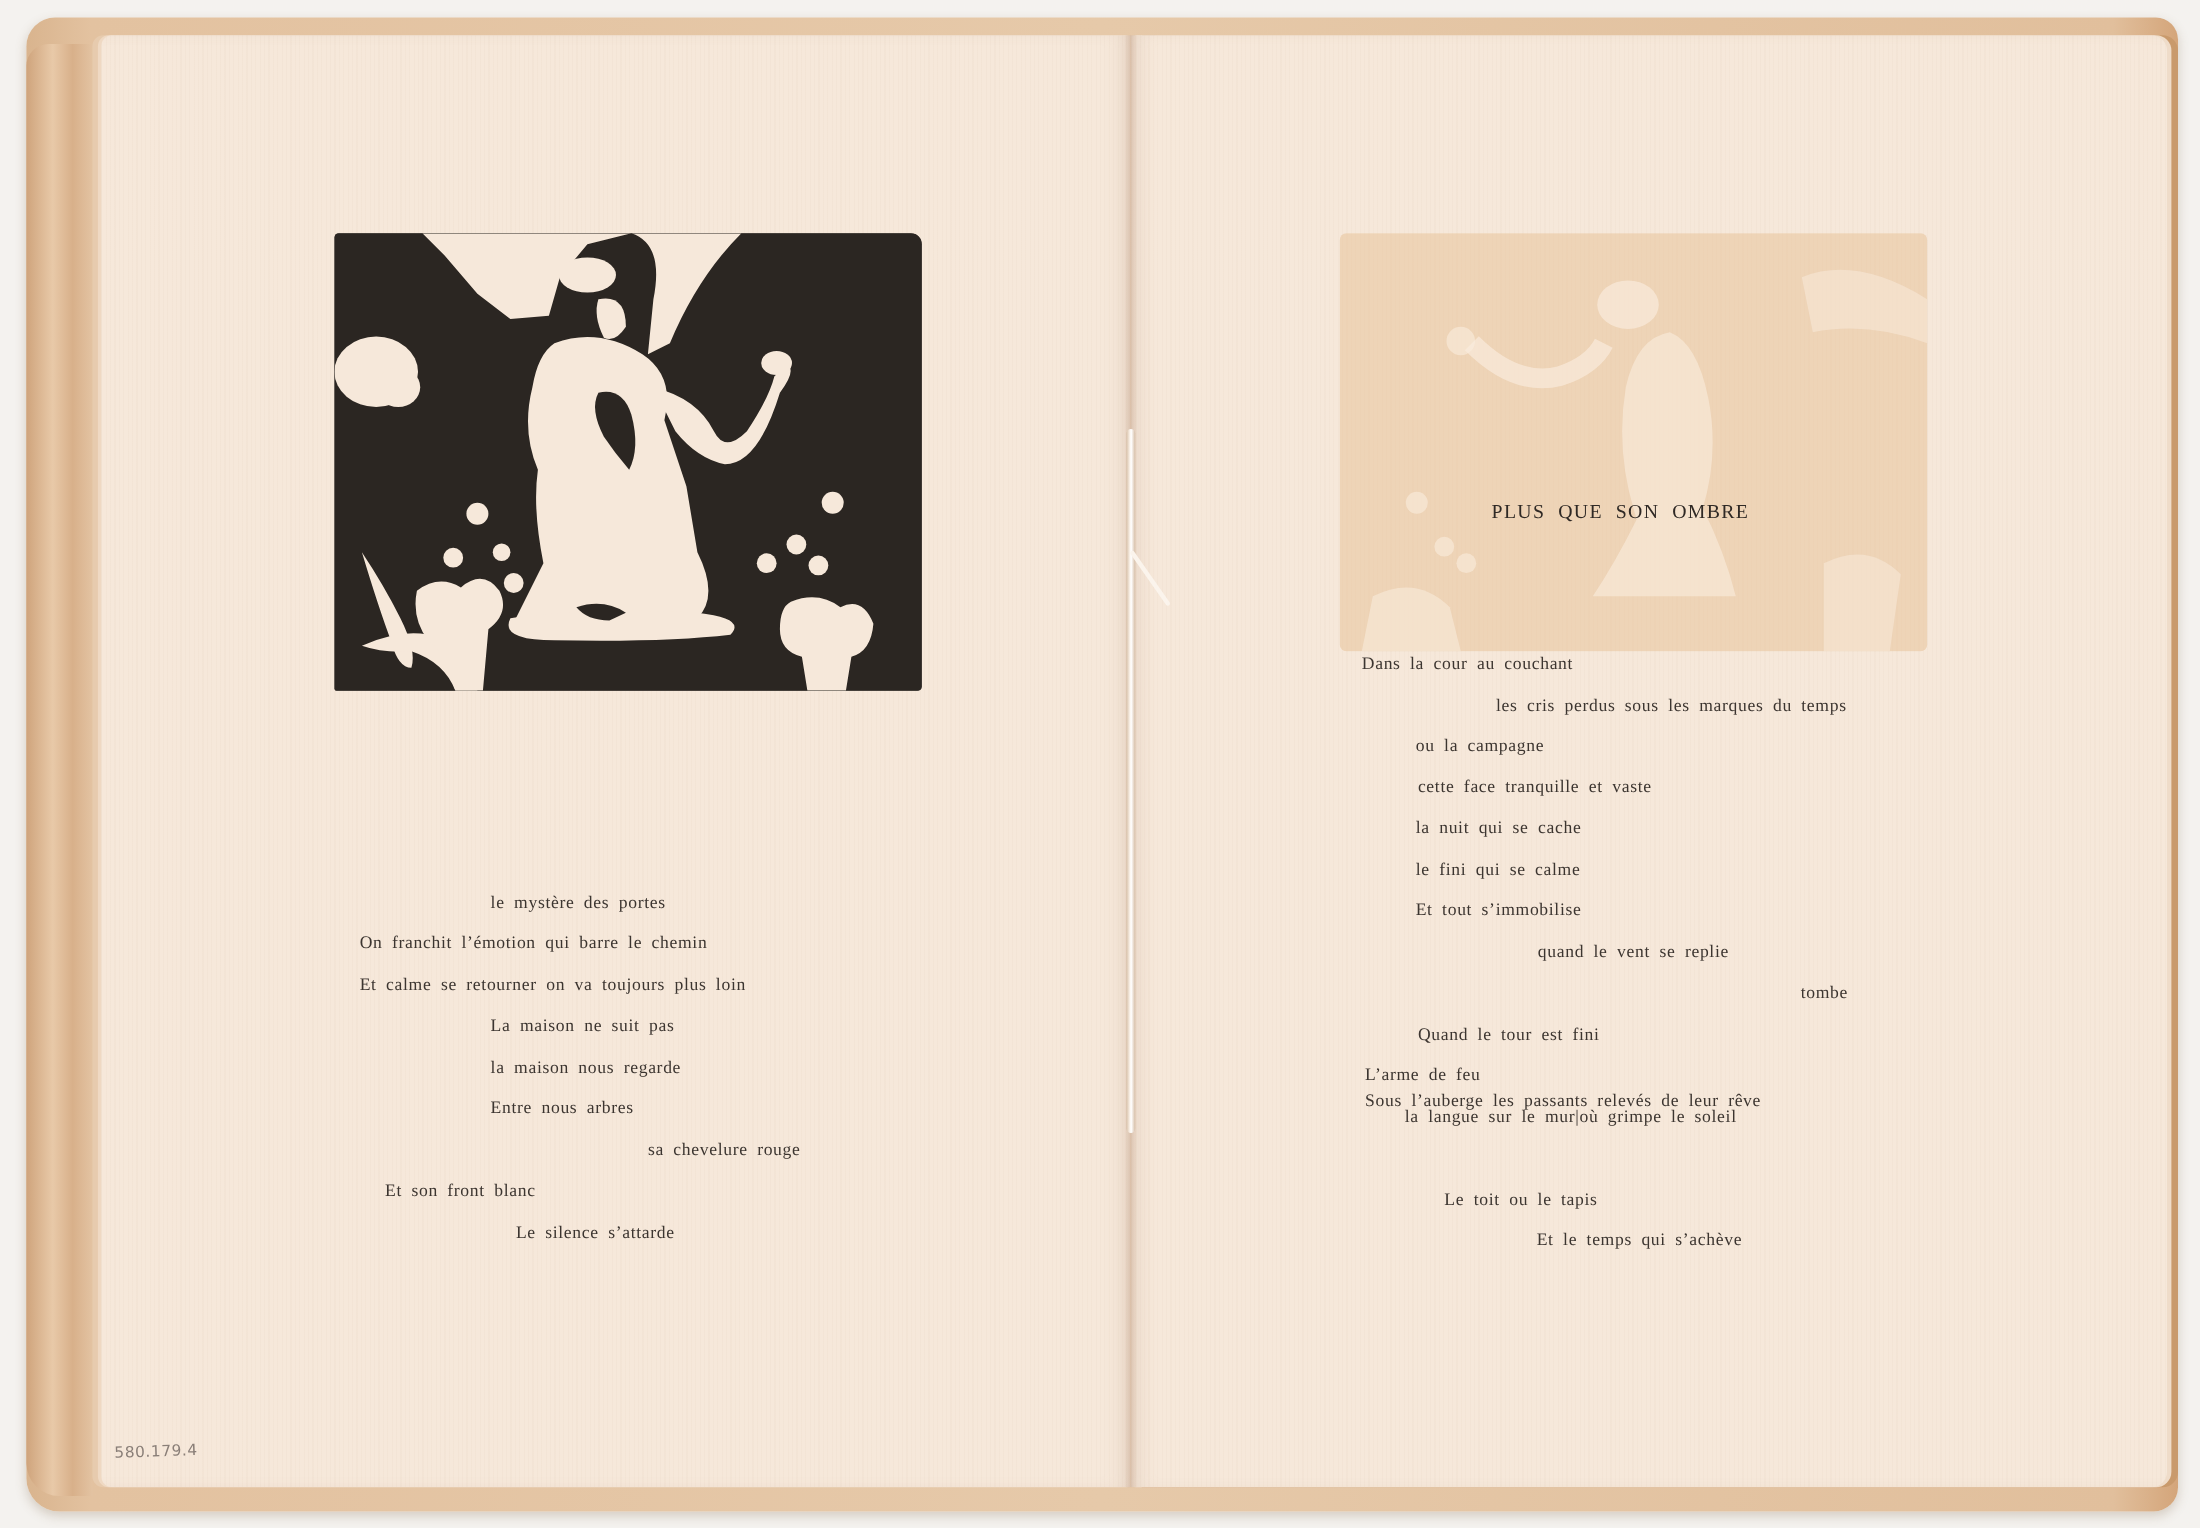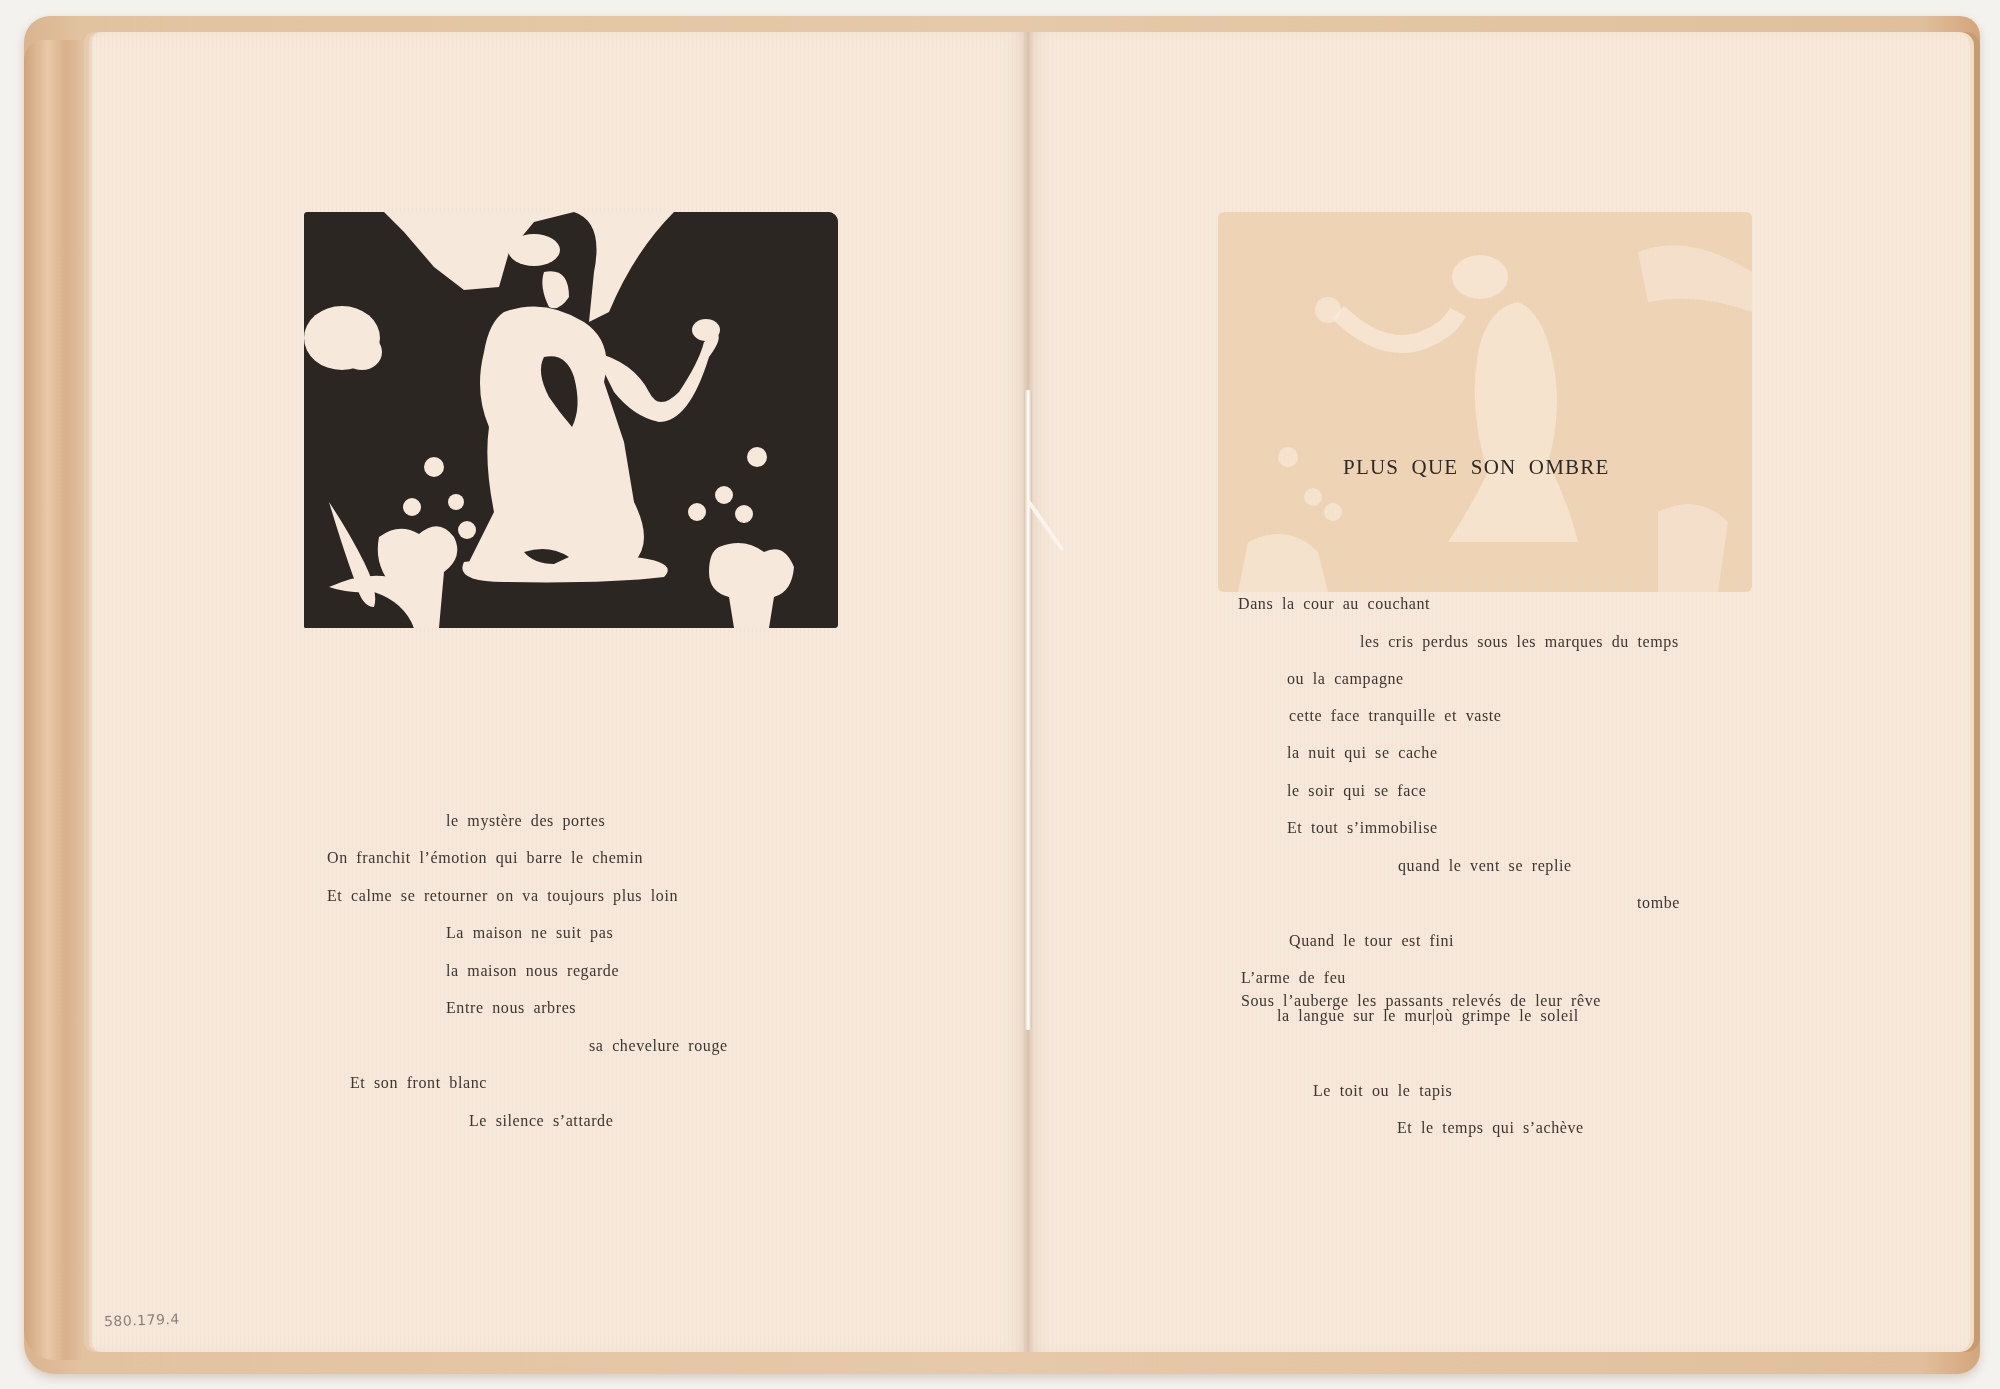--- a/index.html
+++ b/index.html
@@ -60,21 +60,21 @@
     overflow:hidden;
   }
   .ghost svg { width:100%; height:100%; display:block; }
   .poem-line {
     position:absolute; white-space:nowrap;
     font-size:16px; color:#3c3530; letter-spacing:0.6px;
     word-spacing:4px;
   }
   .poem-title {
     position:absolute; white-space:nowrap;
-    font-size:21px; color:#2f2925; letter-spacing:1.2px; word-spacing:6px;
+    font-size:18px; color:#2f2925; letter-spacing:1.2px; word-spacing:6px;margin-left:13px;
   }
   .accession {
     position:absolute; left:104px; top:1312px;
     font-family:"DejaVu Sans",sans-serif; font-size:14px; color:#8a7f78;
     transform:rotate(-2deg); letter-spacing:0.5px;
   }
 </style>
 </head>
 <body>
 
@@ -149,21 +149,21 @@
 <div class="accession">580.179.4</div>
 
 <div class="poem-title" style="left:1343px;top:455px">PLUS QUE SON OMBRE</div>
 
 <div>
   <div class="poem-line" style="left:1238px;top:595px">Dans la cour au couchant</div>
   <div class="poem-line" style="left:1360px;top:633px">les cris perdus sous les marques du temps</div>
   <div class="poem-line" style="left:1287px;top:670px">ou la campagne</div>
   <div class="poem-line" style="left:1289px;top:707px">cette face tranquille et vaste</div>
   <div class="poem-line" style="left:1287px;top:744px">la nuit qui se cache</div>
-  <div class="poem-line" style="left:1287px;top:782px">le soir qui se face</div>
+  <div class="poem-line" style="left:1287px;top:782px">le fini qui se calme</div>
   <div class="poem-line" style="left:1287px;top:819px">Et tout s’immobilise</div>
   <div class="poem-line" style="left:1398px;top:857px">quand le vent se replie</div>
   <div class="poem-line" style="left:1637px;top:894px">tombe</div>
   <div class="poem-line" style="left:1289px;top:932px">Quand le tour est fini</div>
   <div class="poem-line" style="left:1241px;top:969px">L’arme de feu</div>
   <div class="poem-line" style="left:1277px;top:1007px">la langue sur le mur|où grimpe le soleil</div>
   <div class="poem-line" style="left:1241px;top:992px">Sous l’auberge les passants relevés de leur rêve</div>
   <div class="poem-line" style="left:1313px;top:1082px">Le toit ou le tapis</div>
   <div class="poem-line" style="left:1397px;top:1119px">Et le temps qui s’achève</div>
 </div>

